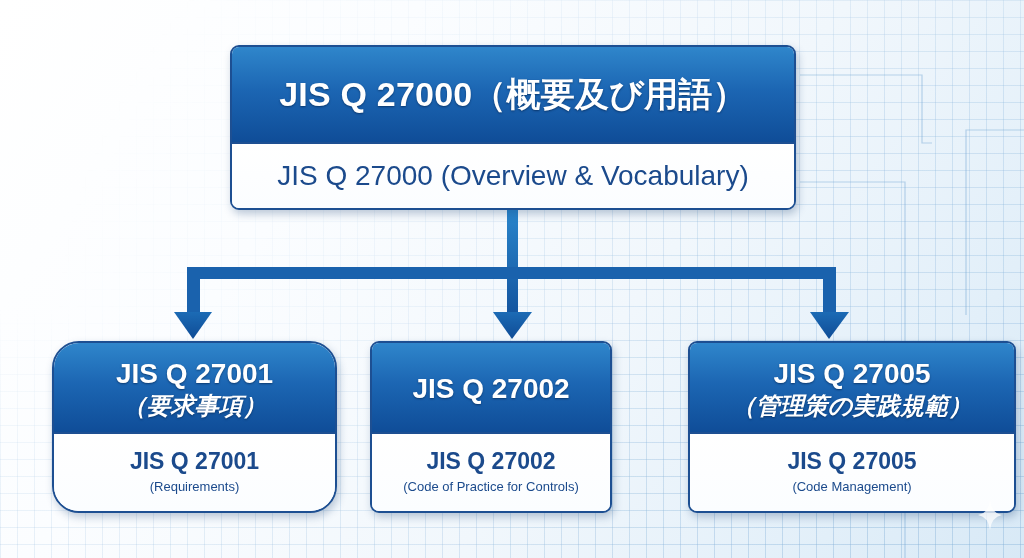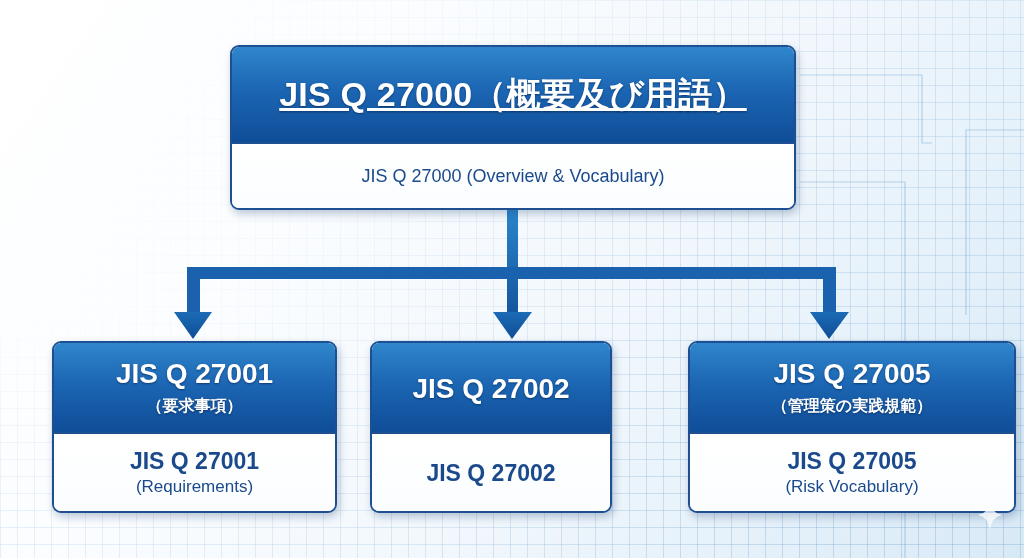--- a/index.html
+++ b/index.html
@@ -60,43 +60,43 @@
       color: #1b4a8c;
       text-align: center;
       box-sizing: border-box;
       background: linear-gradient(to bottom, #ffffff 0%, #fbfdff 100%);
     }
     
     #top-node { left: 230px; top: 45px; width: 566px; height: 165px; }
     #top-node .node-head {
       height: 97px;
       display: flex; align-items: center; justify-content: center;
-      font-size: 34px; font-weight: bold; letter-spacing: 0.2px; text-decoration: underline;
+      font-size: 34px; font-weight: bold; letter-spacing: 0.2px;
     }
     #top-node .node-body {
       height: 64px;
       display: flex; align-items: center; justify-content: center;
-      font-size: 18px;
+      font-size: 28px;
     }
     
     .child { top: 341px; height: 172px; }
     .child .node-head {
       height: 91px;
       display: flex; flex-direction: column; align-items: center; justify-content: center;
       padding-top: 2px;
     }
     .child .head-code { font-size: 28px; font-weight: bold; line-height: 34px; }
-    .child .head-ja { font-size: 16px; font-weight: bold; line-height: 30px; }
+    .child .head-ja { font-size: 24px; font-weight: bold; line-height: 30px; font-style: italic; }
     .child .node-body {
       height: 77px;
       display: flex; flex-direction: column; align-items: center; justify-content: center;
     }
     .child .body-code { font-size: 23px; font-weight: bold; line-height: 28px; }
-    .child .body-en { font-size: 17px; line-height: 24px; }
-    #child-1 { left: 52px; width: 285px; }
+    .child .body-en { font-size: 13px; line-height: 24px; }
+    #child-1 { left: 52px; width: 285px; border-radius: 27px; }
     #child-2 { left: 370px; width: 242px; }
     #child-3 { left: 688px; width: 328px; }
 
     .connector {
       position: absolute; left: 0; top: 0;
       pointer-events: none;
     }
     .sparkle {
       position: absolute;
       left: 978px; top: 500px;
@@ -161,29 +161,30 @@
     <span class="body-en">(Requirements)</span>
   </div>
 </div>
 
 <div class="node child" id="child-2">
   <div class="node-head">
     <span class="head-code">JIS Q 27002</span>
   </div>
   <div class="node-body">
     <span class="body-code">JIS Q 27002</span>
+    <span class="body-en">(Code of Practice for Controls)</span>
   </div>
 </div>
 
 <div class="node child" id="child-3">
   <div class="node-head">
     <span class="head-code">JIS Q 27005</span>
     <span class="head-ja">（管理策の実践規範）</span>
   </div>
   <div class="node-body">
     <span class="body-code">JIS Q 27005</span>
-    <span class="body-en">(Risk Vocabulary)</span>
+    <span class="body-en">(Code Management)</span>
   </div>
 </div>
 
 <svg class="sparkle" viewBox="0 0 24 30">
   <path d="M12 0 Q13.5 13 24 15 Q13.5 17 12 30 Q10.5 17 0 15 Q10.5 13 12 0 Z" fill="rgba(255,255,255,0.75)"></path>
 </svg>
 
 </body></html>

